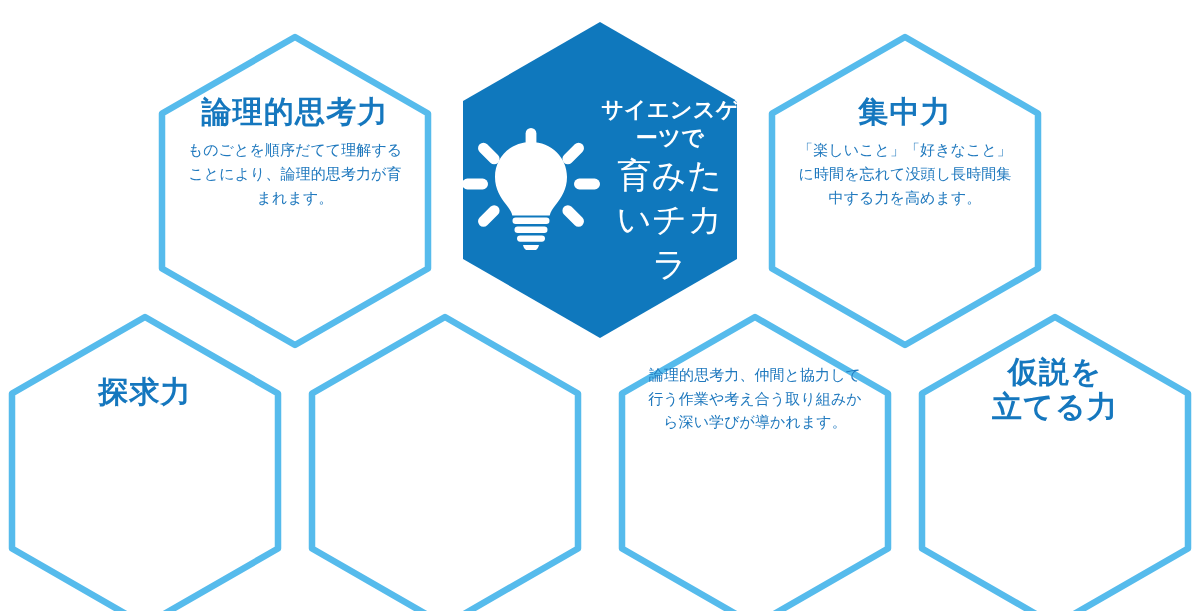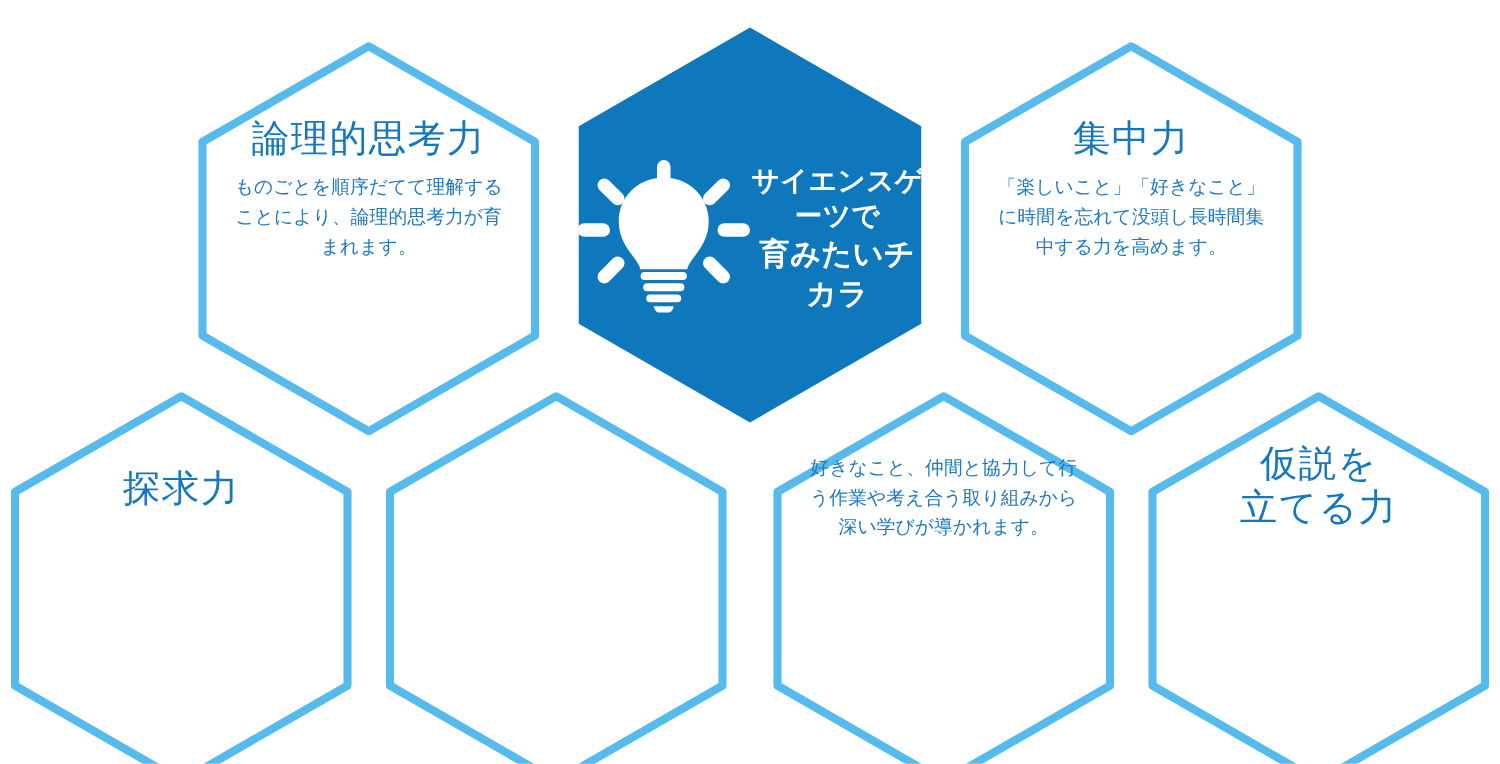--- a/index.html
+++ b/index.html
@@ -33,21 +33,21 @@
   .hex-content {
     position: absolute;
     left: 0; right: 0;
     text-align: center;
     z-index: 2;
     padding: 0 26px;
   }
 
   .hex-title {
     color: #1577be;
-    font-weight: 400;
+    font-weight: 700;
     font-size: 30px;
     line-height: 1.18;
     letter-spacing: 0.04em;
     white-space: pre-line;
   }
   .hex-body {
     color: #2079be;
     font-size: 15px;
     line-height: 1.58;
     margin-top: 9px;
@@ -80,22 +80,22 @@
     text-align: center;
     color: #ffffff;
   }
   .center-line1 {
     font-size: 22px;
     font-weight: 700;
     line-height: 1.25;
     letter-spacing: 0.02em;
   }
   .center-line2 {
-    font-size: 24px;
-    font-weight: 700;
+    font-size: 34px;
+    font-weight: 400;
     line-height: 1.3;
     letter-spacing: 0.02em;
     margin-top: 2px;
   }
 
   
   #hex-ronri   { left: 157px;  top: 32px;  }
   #hex-shuchu  { left: 767px;  top: 32px;  }
   #hex-center  { left: 461px;  top: 20px;  }
   #hex-tankyu  { left: 7px;    top: 312px; }
@@ -180,21 +180,21 @@
     <svg class="hex-shape" viewBox="0 0 276 318">
       <polygon points="138,5 271,81.5 271,236.5 138,313 5,236.5 5,81.5" fill="#ffffff" stroke="#56bbec" stroke-width="6.5" stroke-linejoin="round"></polygon>
     </svg>
   </div>
 
   <div class="hex outline two-line-title" id="hex-kyodo">
     <svg class="hex-shape" viewBox="0 0 276 318">
       <polygon points="138,5 271,81.5 271,236.5 138,313 5,236.5 5,81.5" fill="#ffffff" stroke="#56bbec" stroke-width="6.5" stroke-linejoin="round"></polygon>
     </svg>
     <div class="hex-content">
-      <div class="hex-body">好きなこと、仲間と協力して行う作業や考え合う取り組みから深い学びが導かれます。</div>
+      <div class="hex-body">論理的思考力、仲間と協力して行う作業や考え合う取り組みから深い学びが導かれます。</div>
     </div>
   </div>
 
   <div class="hex outline two-line-title" id="hex-kasetsu">
     <svg class="hex-shape" viewBox="0 0 276 318">
       <polygon points="138,5 271,81.5 271,236.5 138,313 5,236.5 5,81.5" fill="#ffffff" stroke="#56bbec" stroke-width="6.5" stroke-linejoin="round"></polygon>
     </svg>
     <div class="hex-content">
       <div class="hex-title">仮説を
 立てる力</div>

